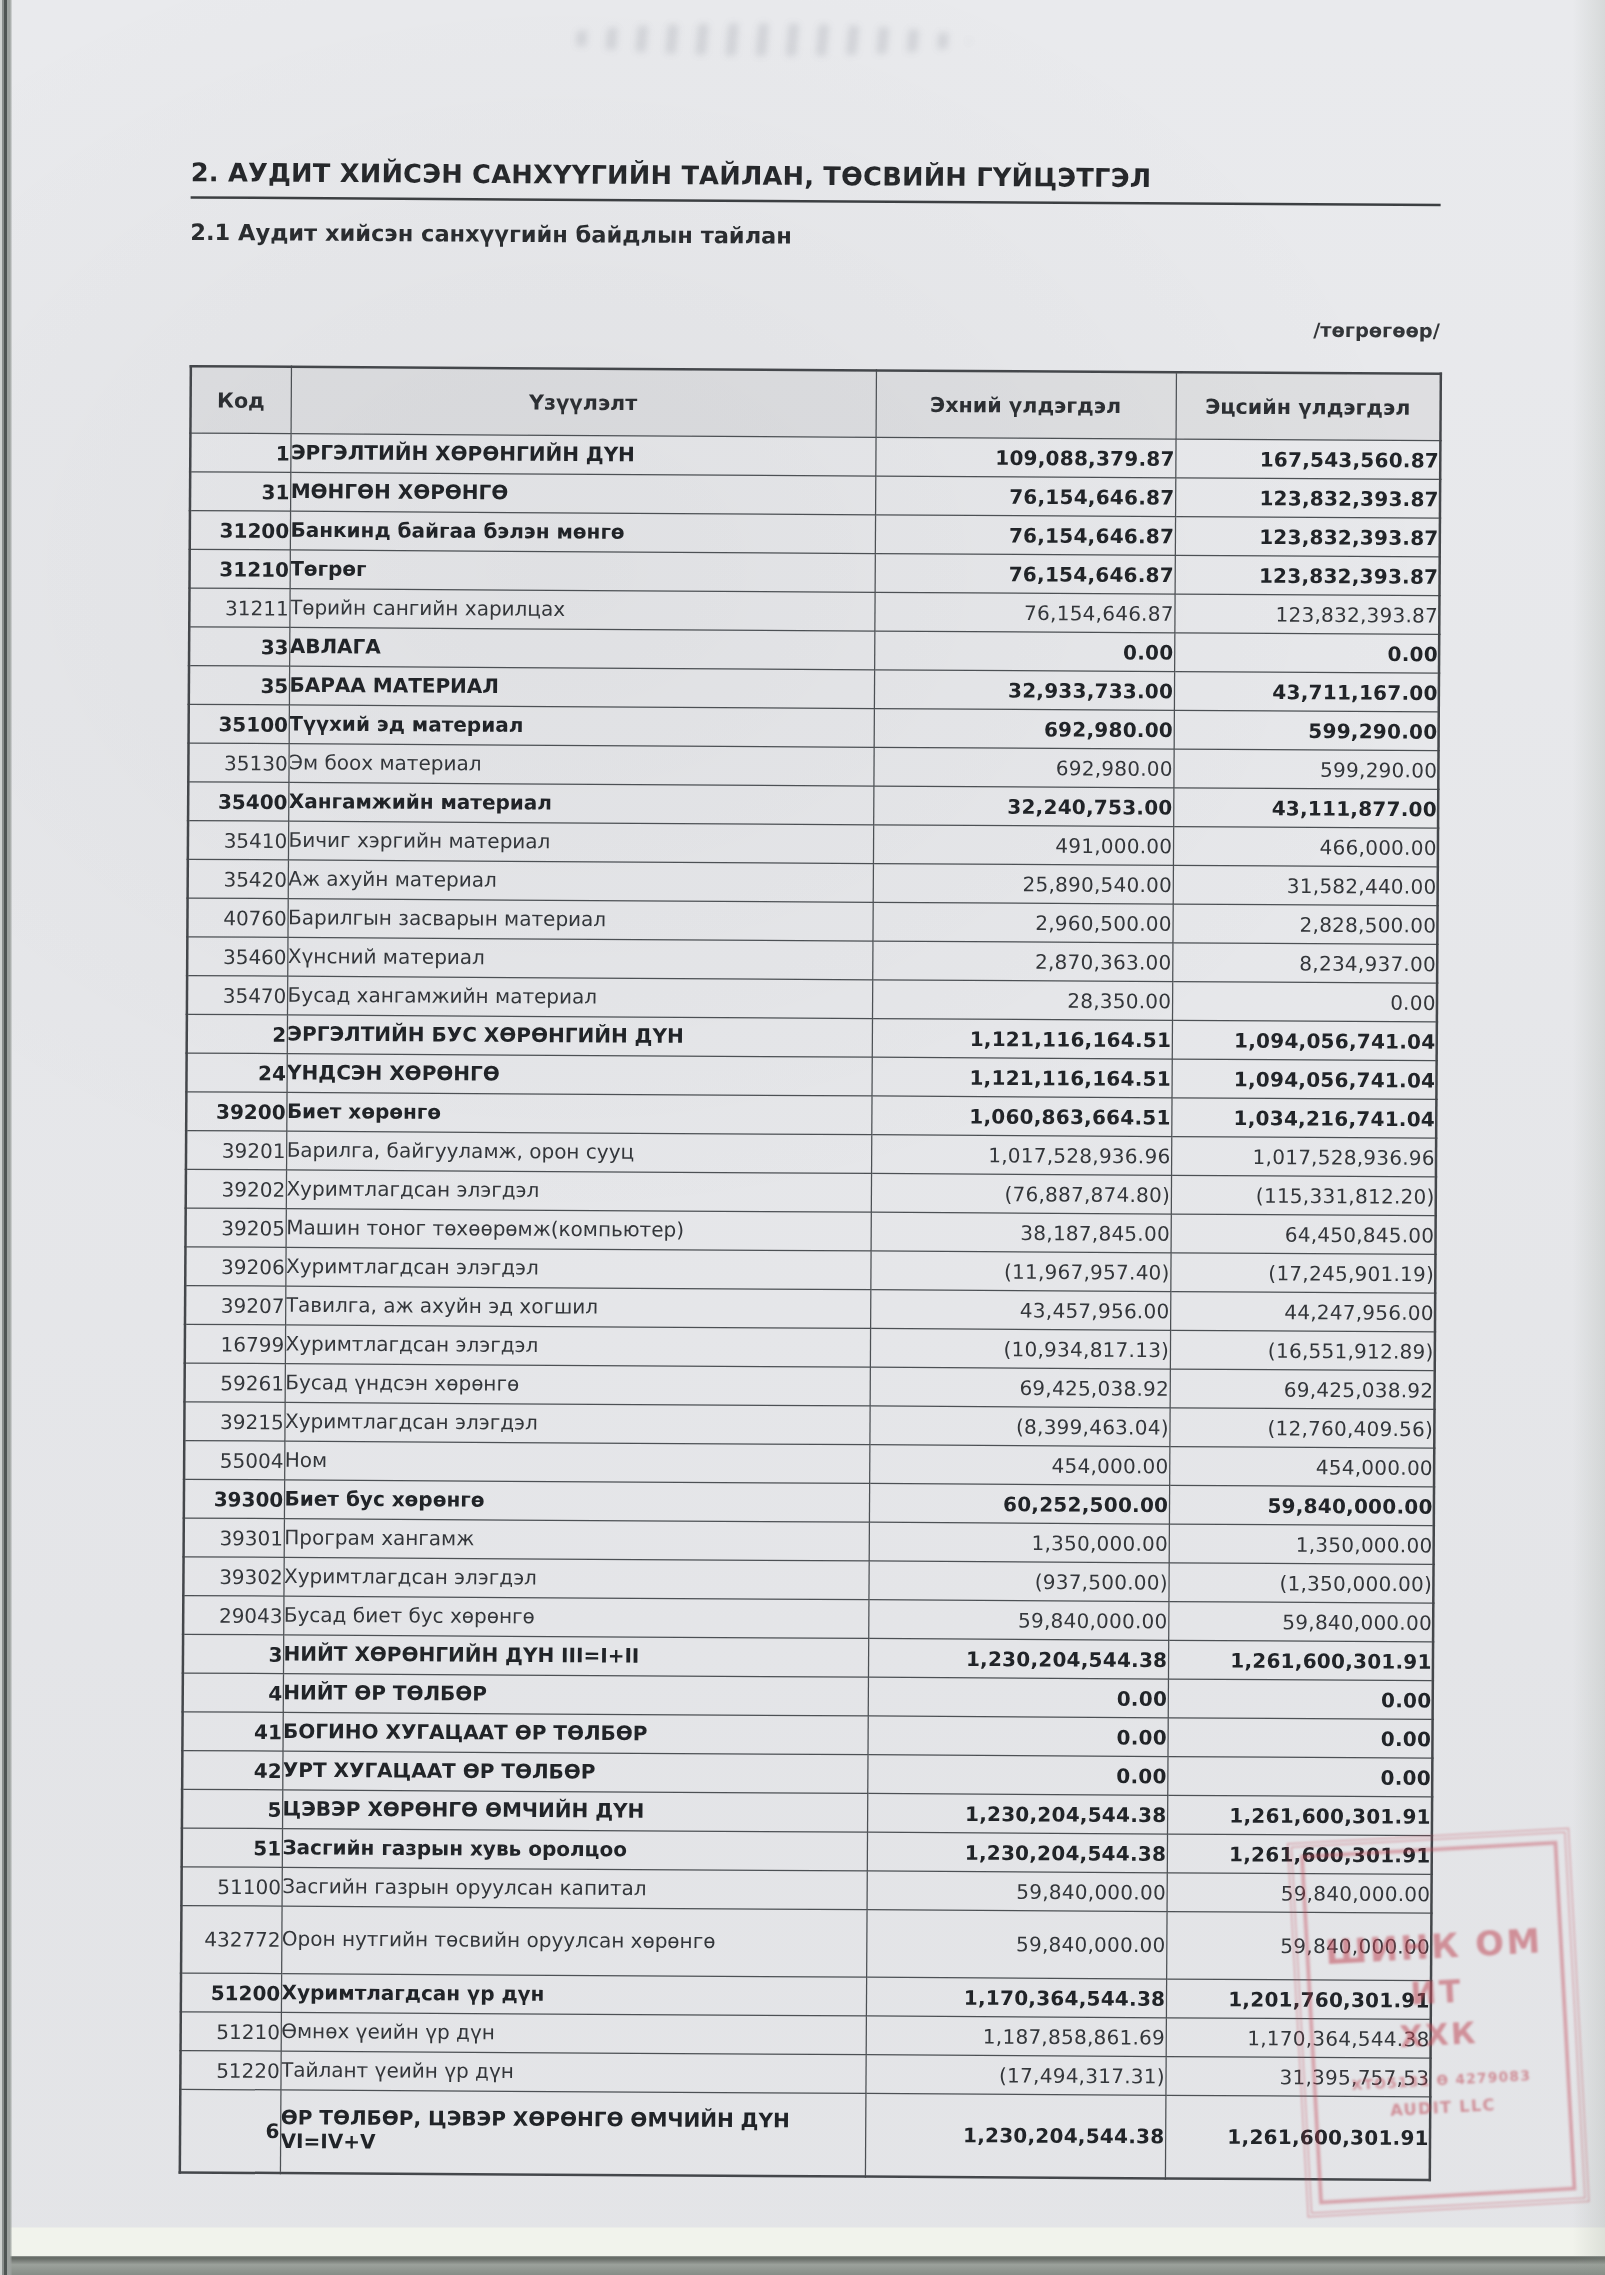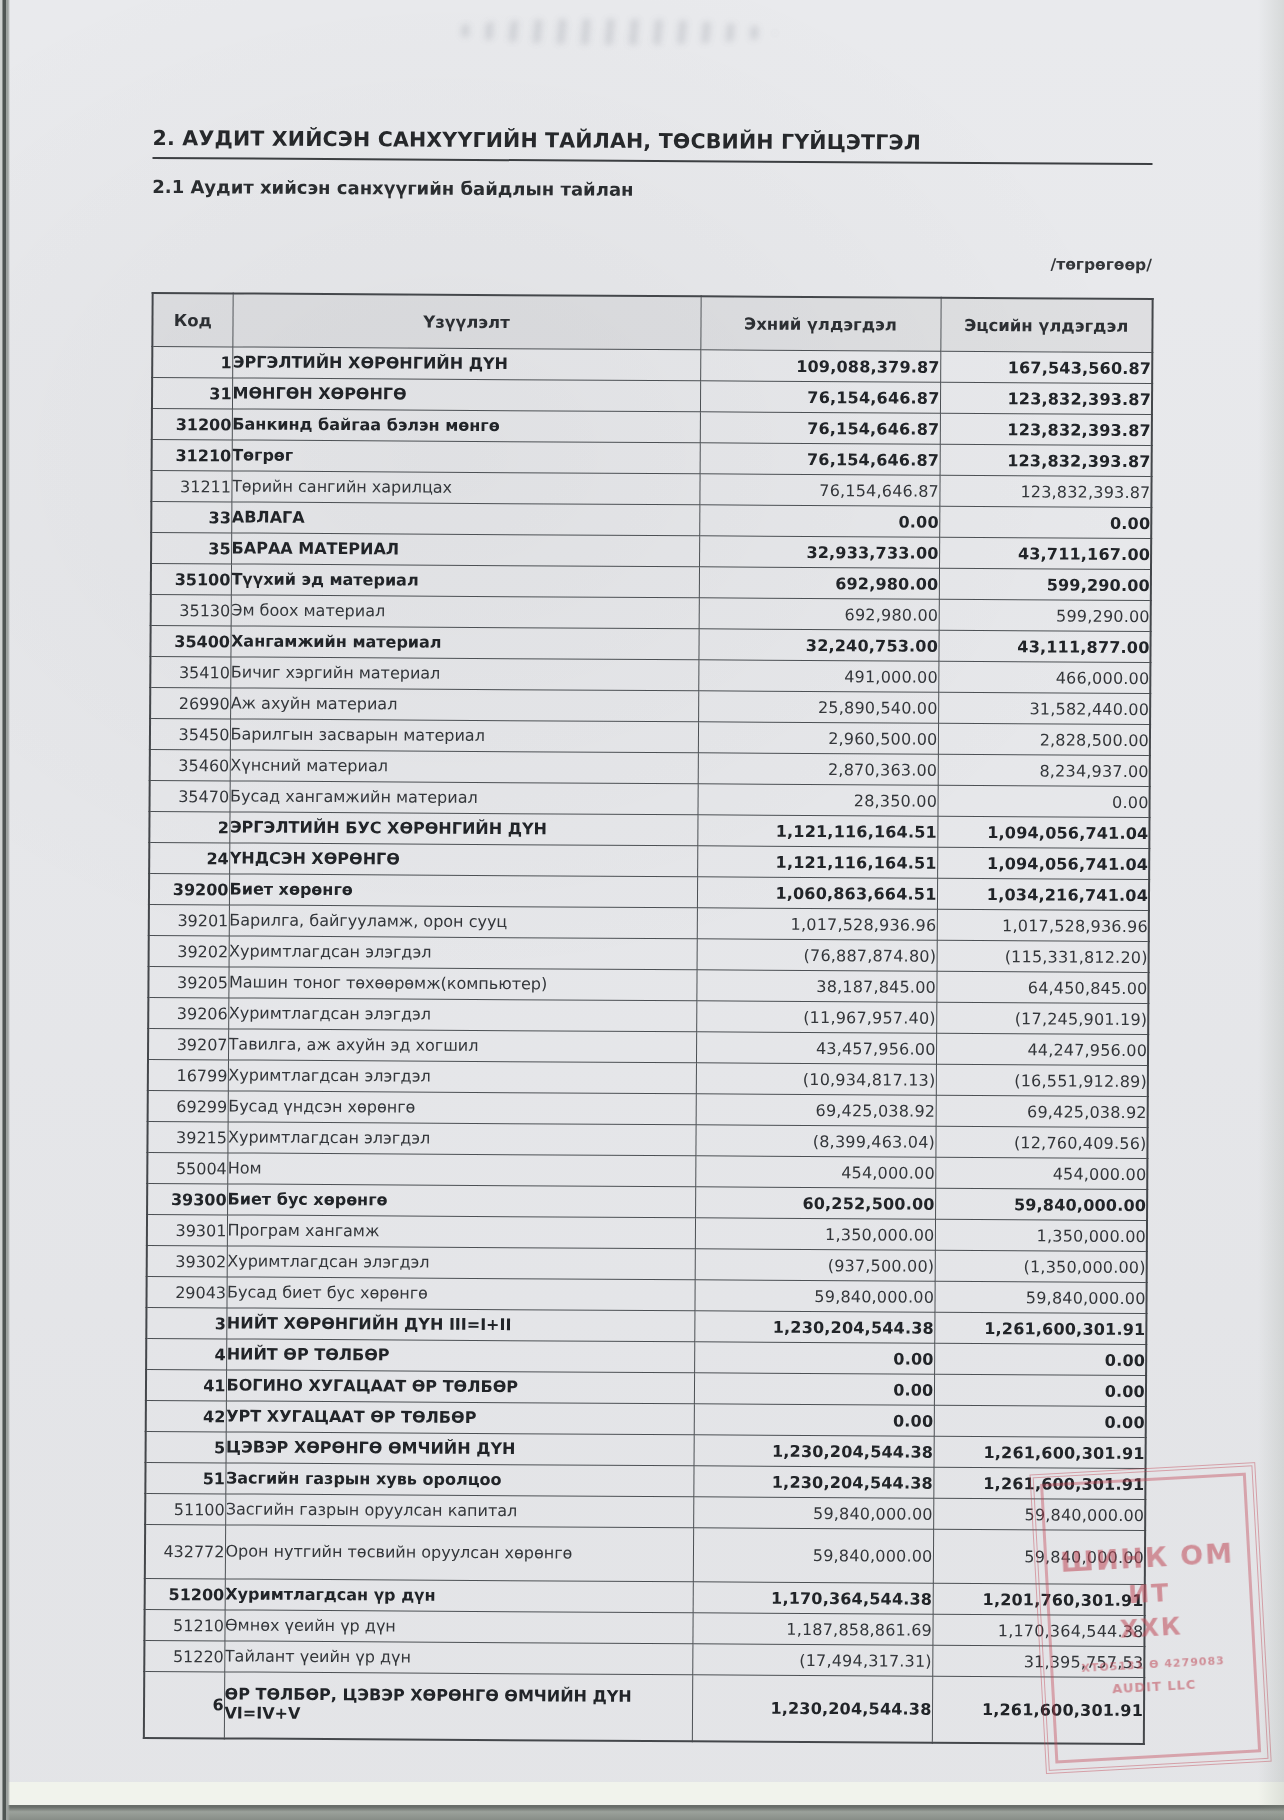--- a/index.html
+++ b/index.html
@@ -179,27 +179,27 @@
             <td class="num">32,240,753.00</td>
             <td class="num">43,111,877.00</td>
           </tr>
           <tr>
             <td class="code">35410</td>
             <td class="label">Бичиг хэргийн материал</td>
             <td class="num">491,000.00</td>
             <td class="num">466,000.00</td>
           </tr>
           <tr>
-            <td class="code">26990</td>
+            <td class="code">35420</td>
             <td class="label">Аж ахуйн материал</td>
             <td class="num">25,890,540.00</td>
             <td class="num">31,582,440.00</td>
           </tr>
           <tr>
-            <td class="code">35450</td>
+            <td class="code">40760</td>
             <td class="label">Барилгын засварын материал</td>
             <td class="num">2,960,500.00</td>
             <td class="num">2,828,500.00</td>
           </tr>
           <tr>
             <td class="code">35460</td>
             <td class="label">Хүнсний материал</td>
             <td class="num">2,870,363.00</td>
             <td class="num">8,234,937.00</td>
           </tr>
@@ -257,21 +257,21 @@
             <td class="num">43,457,956.00</td>
             <td class="num">44,247,956.00</td>
           </tr>
           <tr>
             <td class="code">16799</td>
             <td class="label">Хуримтлагдсан элэгдэл</td>
             <td class="num">(10,934,817.13)</td>
             <td class="num">(16,551,912.89)</td>
           </tr>
           <tr>
-            <td class="code">69299</td>
+            <td class="code">59261</td>
             <td class="label">Бусад үндсэн хөрөнгө</td>
             <td class="num">69,425,038.92</td>
             <td class="num">69,425,038.92</td>
           </tr>
           <tr>
             <td class="code">39215</td>
             <td class="label">Хуримтлагдсан элэгдэл</td>
             <td class="num">(8,399,463.04)</td>
             <td class="num">(12,760,409.56)</td>
           </tr>

